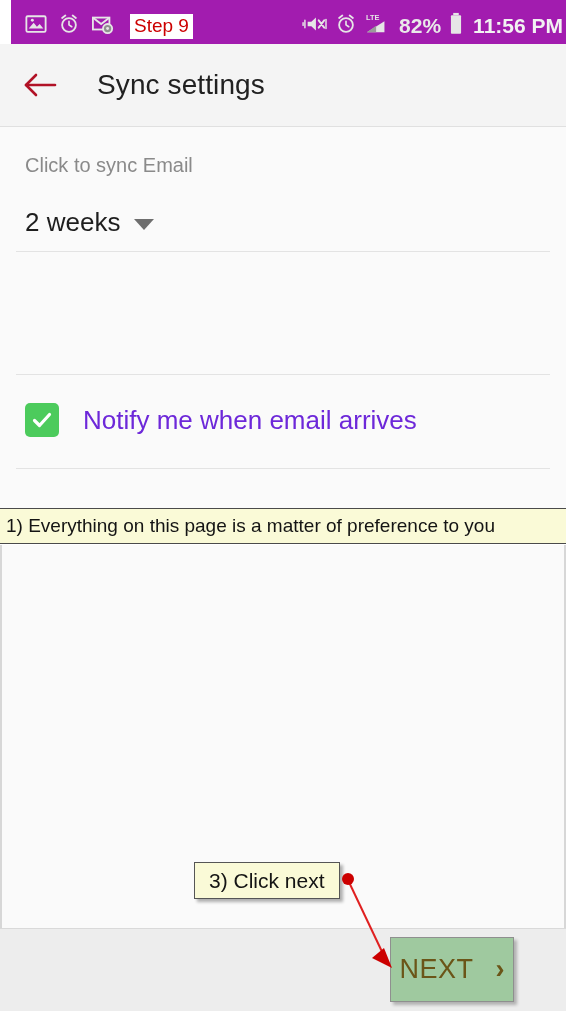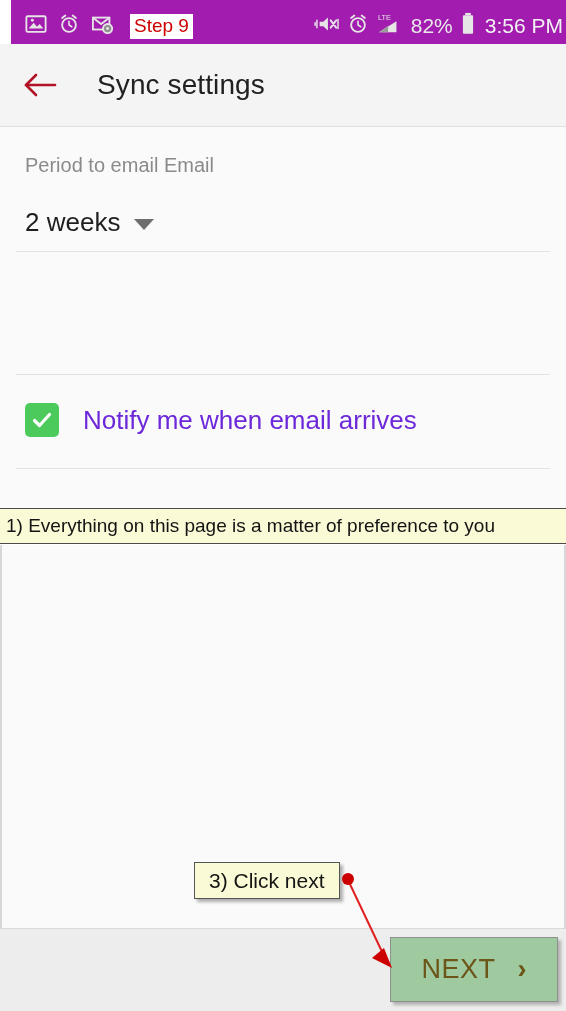--- a/index.html
+++ b/index.html
@@ -32,20 +32,21 @@
   .status-left {
     display: flex;
     align-items: center;
     gap: 11px;
   }
   .status-right {
     margin-left: auto;
     display: flex;
     align-items: center;
     gap: 7px;
+    font-weight: bold;
   }
   .sb-icon { display: block; }
   .step-badge {
     background: #ffffff;
     color: #cc0000;
     font-size: 19px;
     line-height: 22px;
     padding: 1px 4px 2px 4px;
     margin-left: 4px;
     white-space: nowrap;
@@ -193,21 +194,21 @@
     width: 566px;
     height: 83px;
     background: #ededed;
     border-top: 1px solid #d9d9d9;
     box-sizing: border-box;
   }
   .next-button {
     position: absolute;
     left: 390px;
     top: 937px;
-    width: 168px;
+    width: 124px;
     height: 65px;
     background: #9fc99f;
     border: 1px solid #8f8f8f;
     box-shadow: 3px 3px 3px rgba(0,0,0,0.25);
     box-sizing: border-box;
     display: flex;
     align-items: center;
     justify-content: center;
     gap: 22px;
   }
@@ -314,37 +315,37 @@
 
     <span class="battery-pct">82%</span>
 
     <span class="sb-icon">
       <svg width="16" height="24" viewBox="0 0 16 26">
         <rect x="5" y="1" width="6" height="2.5" fill="#e6e6e6"></rect>
         <rect x="2.5" y="3.5" width="11" height="20" rx="1" fill="#e6e6e6"></rect>
       </svg>
     </span>
 
-    <span class="clock">3:56 PM</span>
+    <span class="clock">11:56 PM</span>
   </div>
 </div>
 
 <div class="app-bar">
   <div class="back-arrow">
     <svg width="34" height="28" viewBox="0 0 34 28">
       <path d="M32 14 L3 14" stroke="#b11226" stroke-width="2.6" stroke-linecap="round"></path>
       <path d="M13 4 L3 14 L13 24" fill="none" stroke="#b11226" stroke-width="2.6" stroke-linecap="round" stroke-linejoin="round"></path>
     </svg>
   </div>
   <div class="app-title">Sync settings</div>
 </div>
 
 <div class="content">
 
-  <div class="setting-label" style="top:27px;">Period to email Email</div>
+  <div class="setting-label" style="top:27px;">Click to sync Email</div>
   <div class="setting-value-row" style="top:80px;">
     <span class="setting-value">2 weeks</span>
     <span class="caret"></span>
   </div>
   <div class="divider" style="top:124px;"></div>
 
   <div class="divider" style="top:247px;"></div>
 
   <div class="checkbox-row" style="top:276px;">
     <span class="checkbox">

